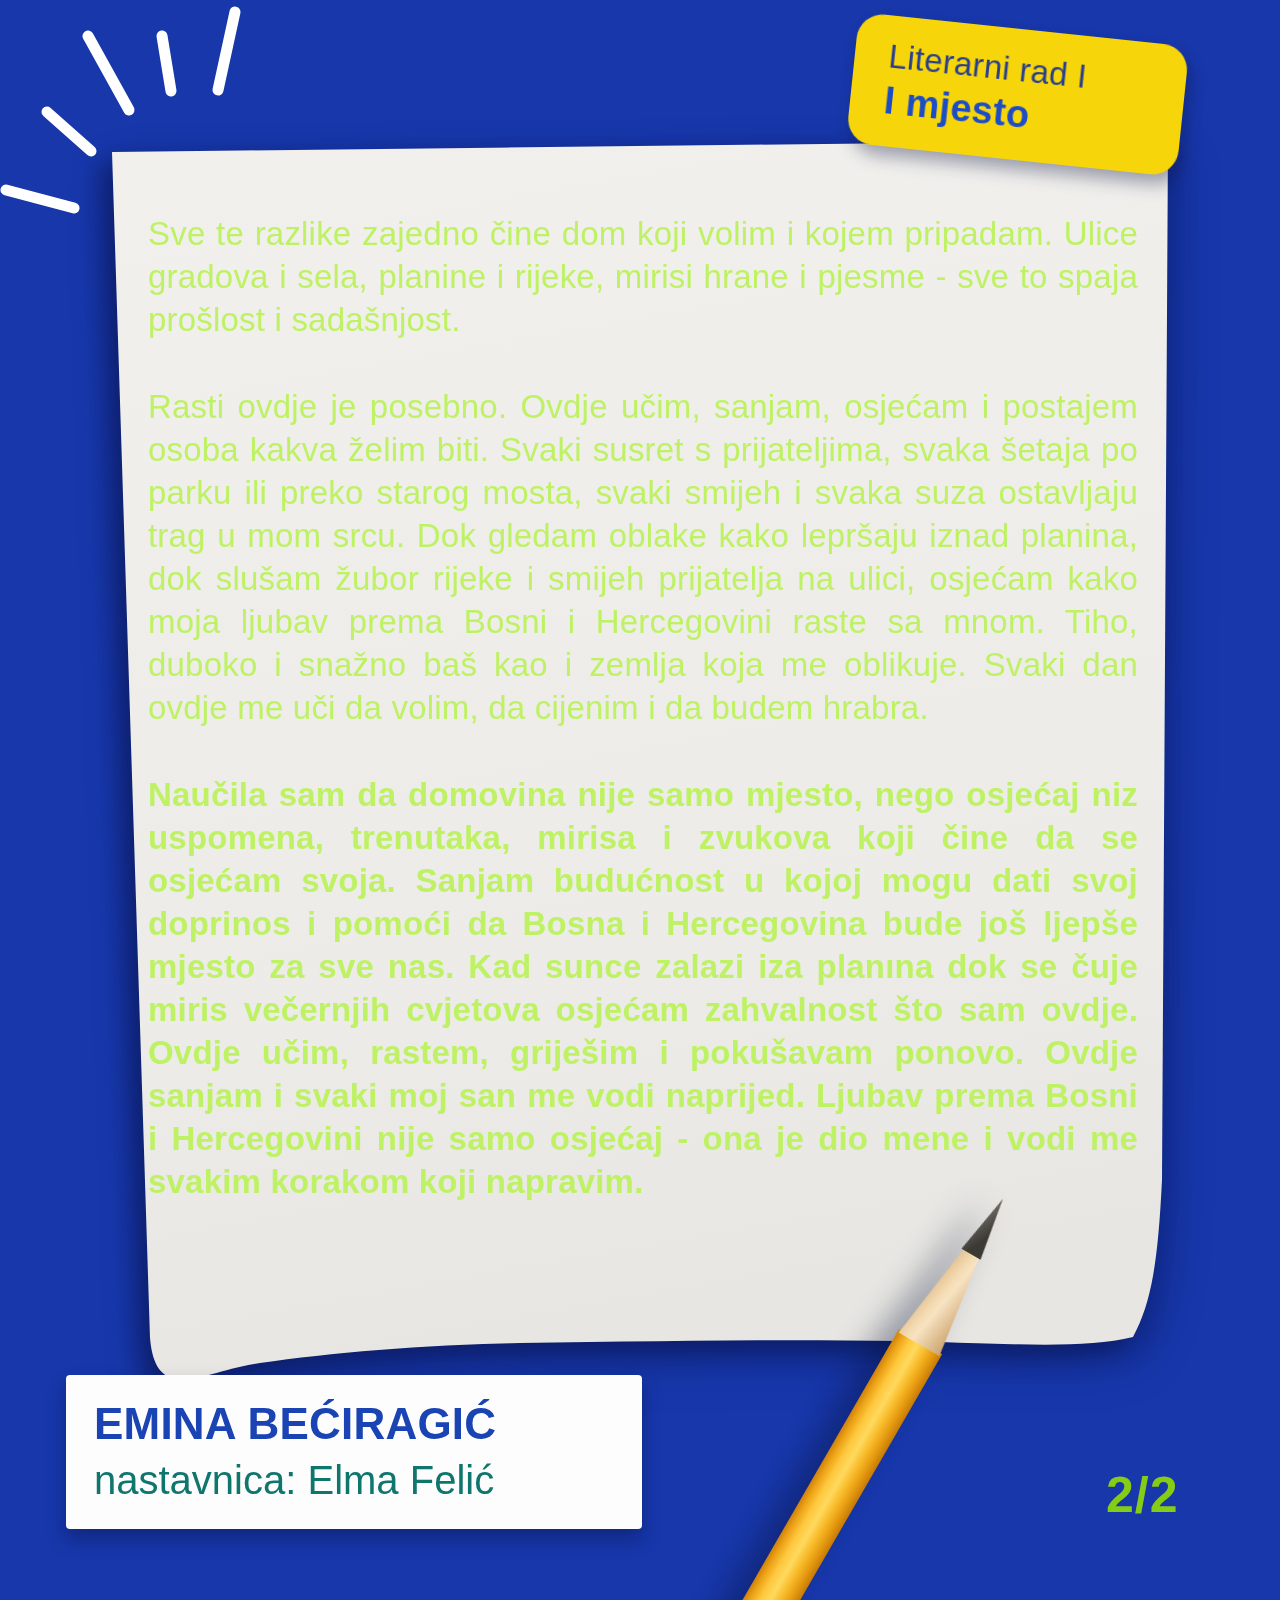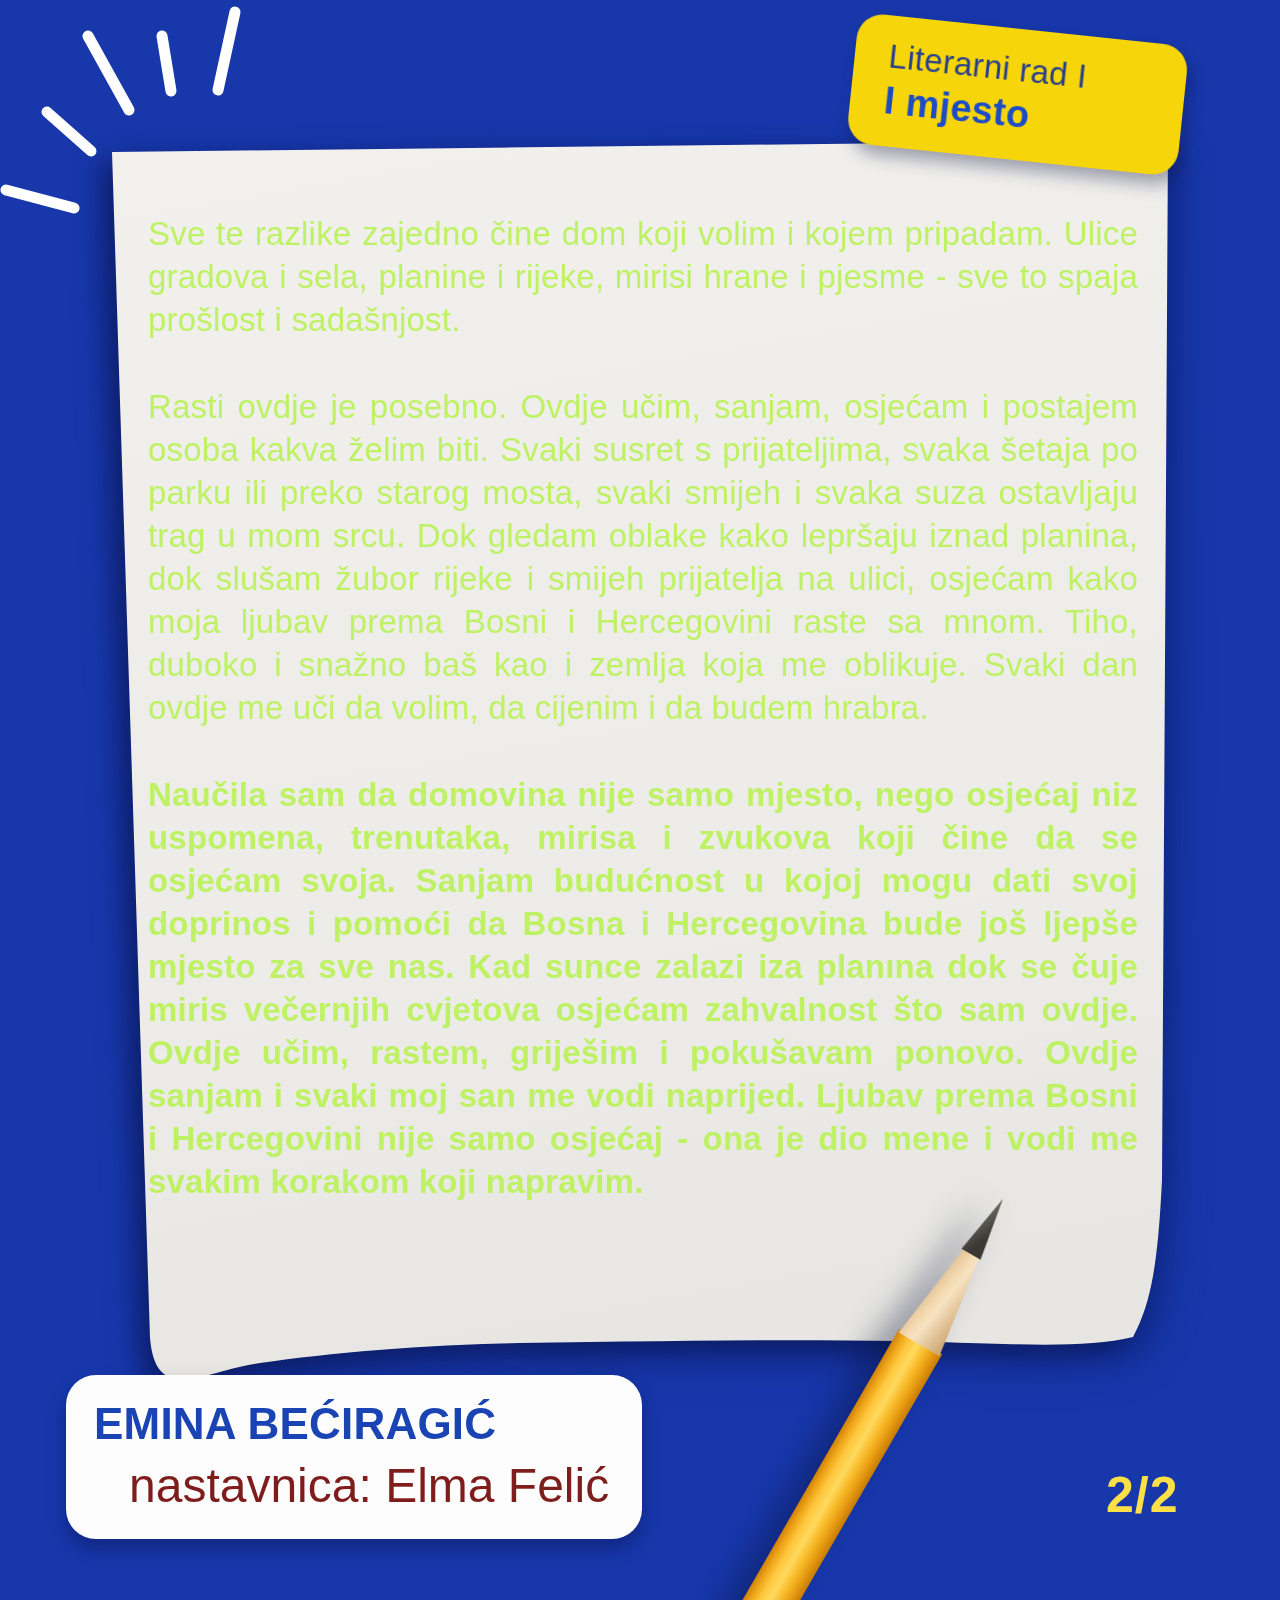--- a/index.html
+++ b/index.html
@@ -35,31 +35,31 @@
     padding:22px 30px 24px 34px; background:#f6d60a; border-radius:26px;
     transform:rotate(6deg); transform-origin:40px 30px; z-index:4;
     filter: drop-shadow(5px 9px 9px rgba(10,16,60,.38));
   }
   .badge-line1 { font-size:33px; color:#293f8e; letter-spacing:.3px; }
   .badge-line2 { font-size:38px; font-weight:bold; color:#1d4cc7; margin-top:4px; letter-spacing:.3px; }
 
   
   .author-card {
     position:absolute; left:66px; top:1375px; width:576px; box-sizing:border-box;
-    background:#fdfdfd; border-radius:30px; padding:24px 28px 26px 28px; z-index:4;
+    background:#fdfdfd; border-radius:4px; padding:24px 28px 26px 28px; z-index:4;
     box-shadow:0 10px 18px rgba(5,12,55,.35);
   }
   .author-name { font-size:44px; font-weight:bold; color:#1a43b4; letter-spacing:.2px; }
   .author-class { font-size:40px; color:#2d54b0; margin-top:9px; }
-  .author-teacher { font-size:48px; color:#7f1d1d; margin-top:9px;margin-left:35px; }
+  .author-teacher { font-size:40px; color:#0f766e; margin-top:9px; }
 
   
   .page-number {
     position:absolute; left:1106px; top:1466px; z-index:6;
-    font-size:50px; color:#fde047; font-weight:bold; letter-spacing:1px;
+    font-size:50px; color:#84cc16; font-weight:bold; letter-spacing:1px;
   }
 
   
   .pencil {
     position:absolute; left:975px; top:1198px; width:50px; height:700px;
     transform:rotate(30deg); transform-origin:25px 6px; z-index:5;
     filter: drop-shadow(-16px 12px 16px rgba(5,12,50,.38));
   }
   .pencil-cone {
     position:absolute; left:0; top:0; width:50px; height:168px;

